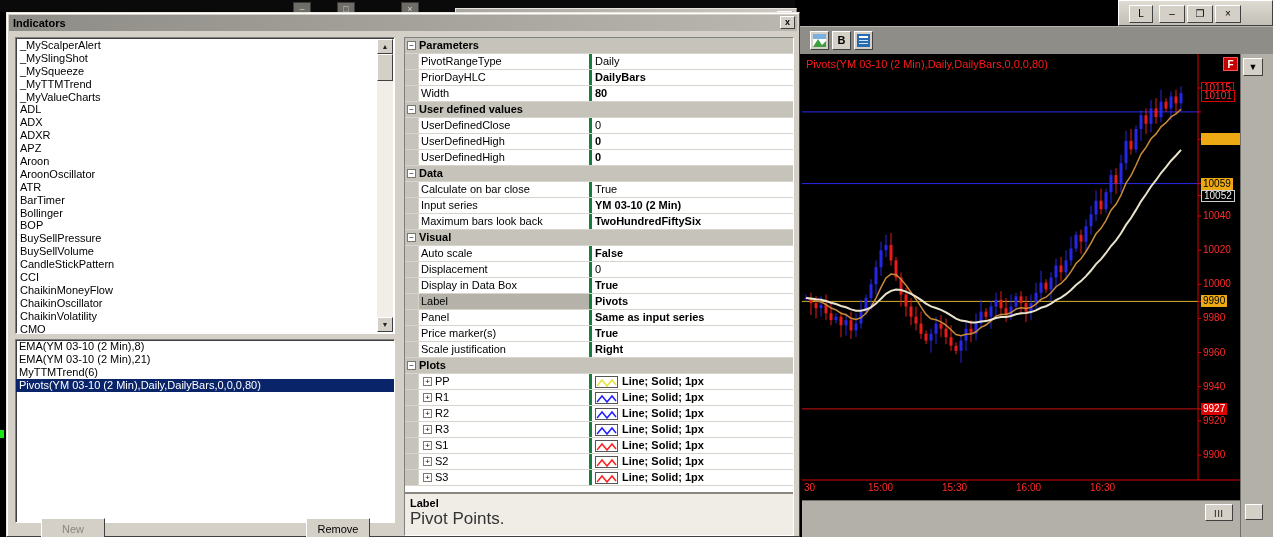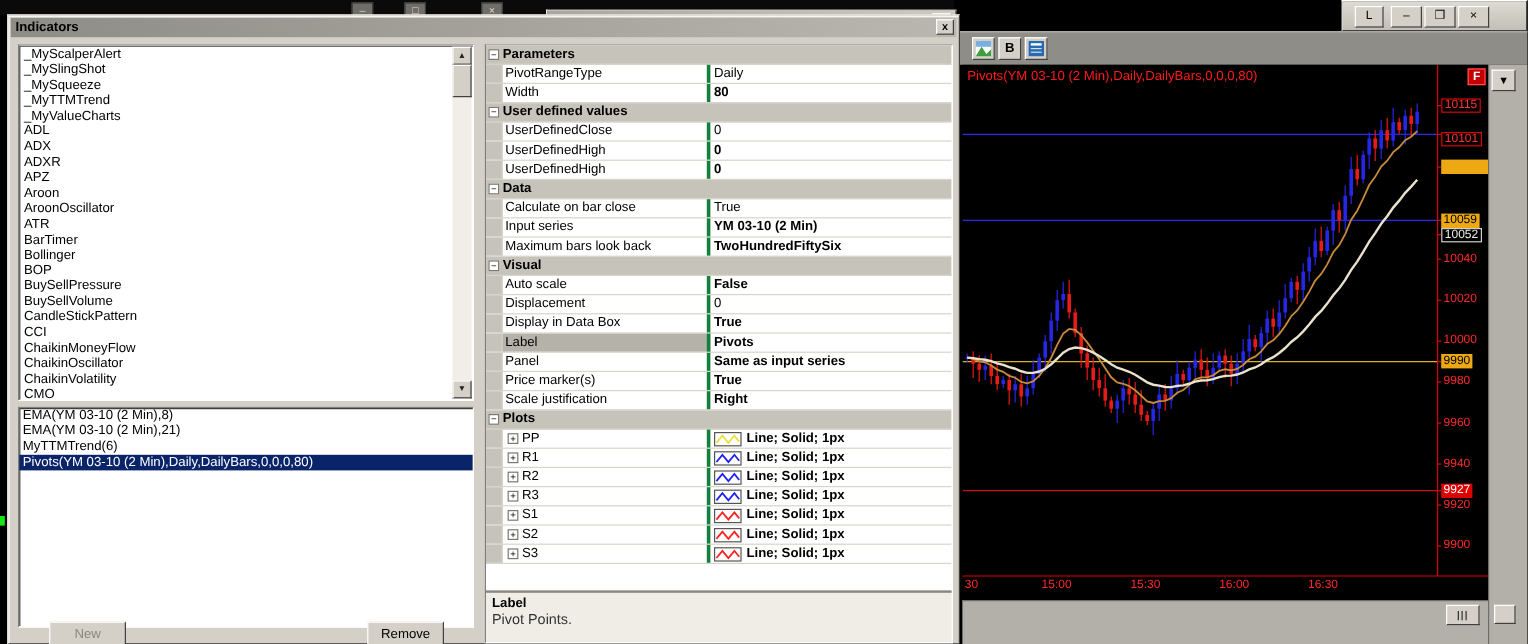--- a/index.html
+++ b/index.html
@@ -65,21 +65,21 @@
   .pg-header{background:#c6c3bb;font-weight:bold;color:#000;}
   .collapse-box,.expand-box{display:inline-block;width:9px;height:9px;border:1px solid #7a7870;background:#fff;font-size:8px;line-height:7px;text-align:center;margin:3px 3px 0 2px;font-weight:normal;color:#000;vertical-align:top;}
   .pg-indent{width:14px;background:#c6c3bb;flex:none;border-right:1px solid #d7d4cc;}
   .pg-name{width:173px;flex:none;padding-left:2px;border-right:3px solid #15803d;color:#000;overflow:hidden;white-space:nowrap;}
   .pg-name.pg-selected{background:#b5b2aa;}
   .pg-value{flex:1;padding-left:3px;color:#000;overflow:hidden;white-space:nowrap;display:flex;align-items:center;}
   .pg-value.bold{font-weight:bold;}
   .plot-icon{display:inline-block;width:23px;height:12px;border:1px solid #555;background:#fff;margin-right:4px;flex:none;}
   .desc-panel{position:absolute;left:0;right:0;top:454px;bottom:0;background:#efede6;border-top:2px solid #8a877f;padding:3px 5px;}
   .desc-title{font-size:11px;font-weight:bold;color:#000;}
-  .desc-text{font-size:12px;color:#333;}
+  .desc-text{font-size:17px;color:#333;}
 </style>
 </head>
 <body>
 
 <div class="abs bg-strip">
   <button class="bg-btn" style="left:293px">–</button>
   <button class="bg-btn" style="left:337px">□</button>
   <button class="bg-btn" style="left:401px">×</button>
 </div>
 <div class="abs green-dot"></div>
@@ -287,21 +287,21 @@
           <line x1="396" y1="354.9" x2="399" y2="354.9" stroke="#dd0000"></line>
           <line x1="396" y1="366.9" x2="399" y2="366.9" stroke="#dd0000"></line>
           <line x1="396" y1="401.0" x2="399" y2="401.0" stroke="#dd0000"></line>
           <line x1="0" y1="426" x2="438" y2="426" stroke="#dd0000"></line>
           <line x1="396" y1="0" x2="396" y2="426" stroke="#dd0000"></line>
         </svg></div>
     <div class="ind-label">Pivots(YM 03-10 (2 Min),Daily,DailyBars,0,0,0,80)</div>
     <div class="f-box">F</div>
     <div id="price-axis">
         <div class="pl outline-red" style="top: 28px;">10115</div>
-        <div class="pl outline-red" style="top: 56px;">10101</div>
+        <div class="pl outline-red" style="top: 36px;">10101</div>
         <div class="pl gold" style="top: 79px; padding-left: 46px;">10085</div>
         <div class="pl gold" style="top: 124px;">10059</div>
         <div class="pl outline-white" style="top: 136px;">10052</div>
         <div class="pl plain" style="top: 156px;">10040</div>
         <div class="pl plain" style="top: 190px;">10020</div>
         <div class="pl plain" style="top: 224px;">10000</div>
         <div class="pl gold" style="top: 241px;">9990</div>
         <div class="pl plain" style="top: 258px;">9980</div>
         <div class="pl plain" style="top: 293px;">9960</div>
         <div class="pl plain" style="top: 327px;">9940</div>
@@ -387,20 +387,25 @@
           <span class="collapse-box">−</span>
           <span>Parameters</span>
         </div>
         <div class="pg-row">
           <span class="pg-indent"></span>
           <span class="pg-name">PivotRangeType</span>
           <span class="pg-value">Daily</span>
         </div>
         <div class="pg-row">
           <span class="pg-indent"></span>
+          <span class="pg-name">PriorDayHLC</span>
+          <span class="pg-value bold">DailyBars</span>
+        </div>
+        <div class="pg-row">
+          <span class="pg-indent"></span>
           <span class="pg-name">Width</span>
           <span class="pg-value bold">80</span>
         </div>
         <div class="pg-row pg-header">
           <span class="collapse-box">−</span>
           <span>User defined values</span>
         </div>
         <div class="pg-row">
           <span class="pg-indent"></span>
           <span class="pg-name">UserDefinedClose</span>

